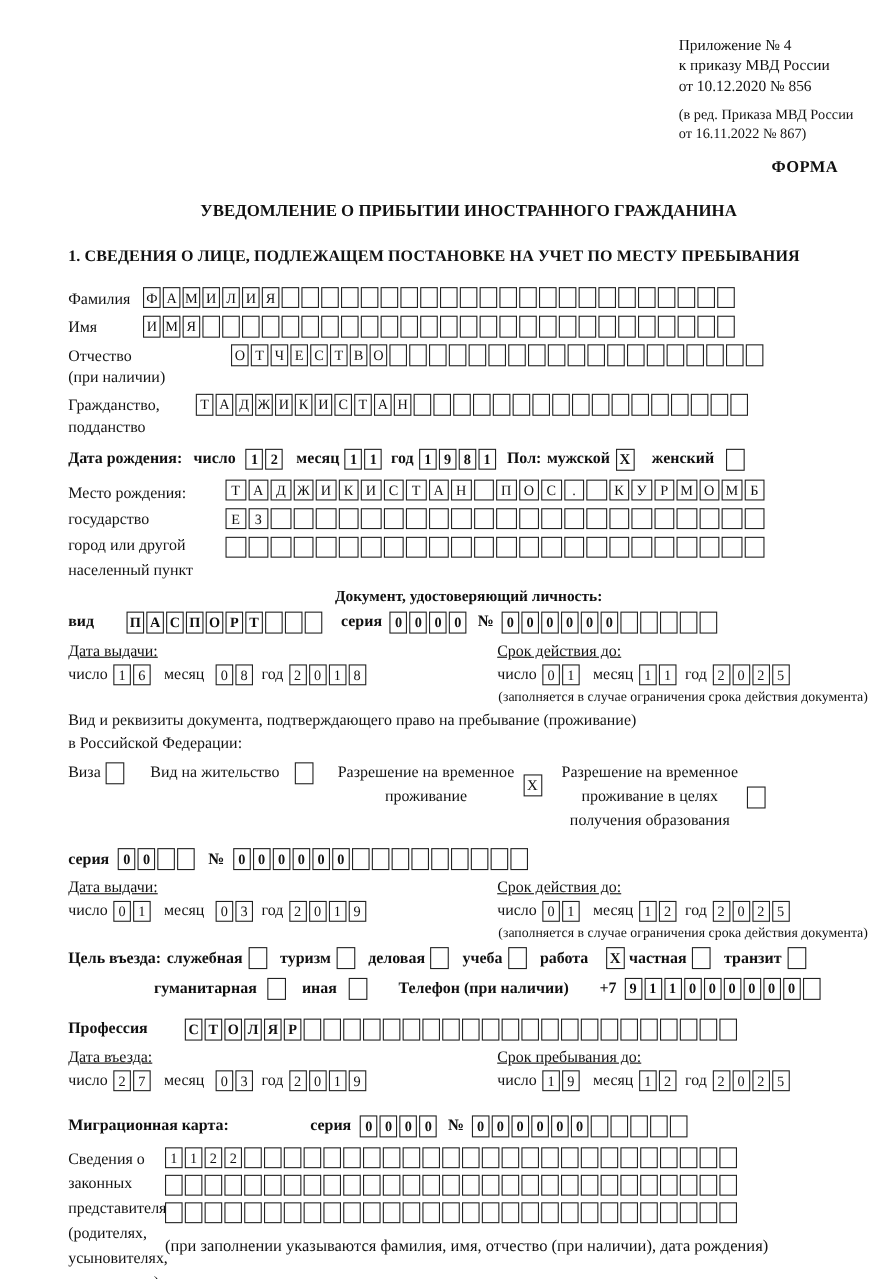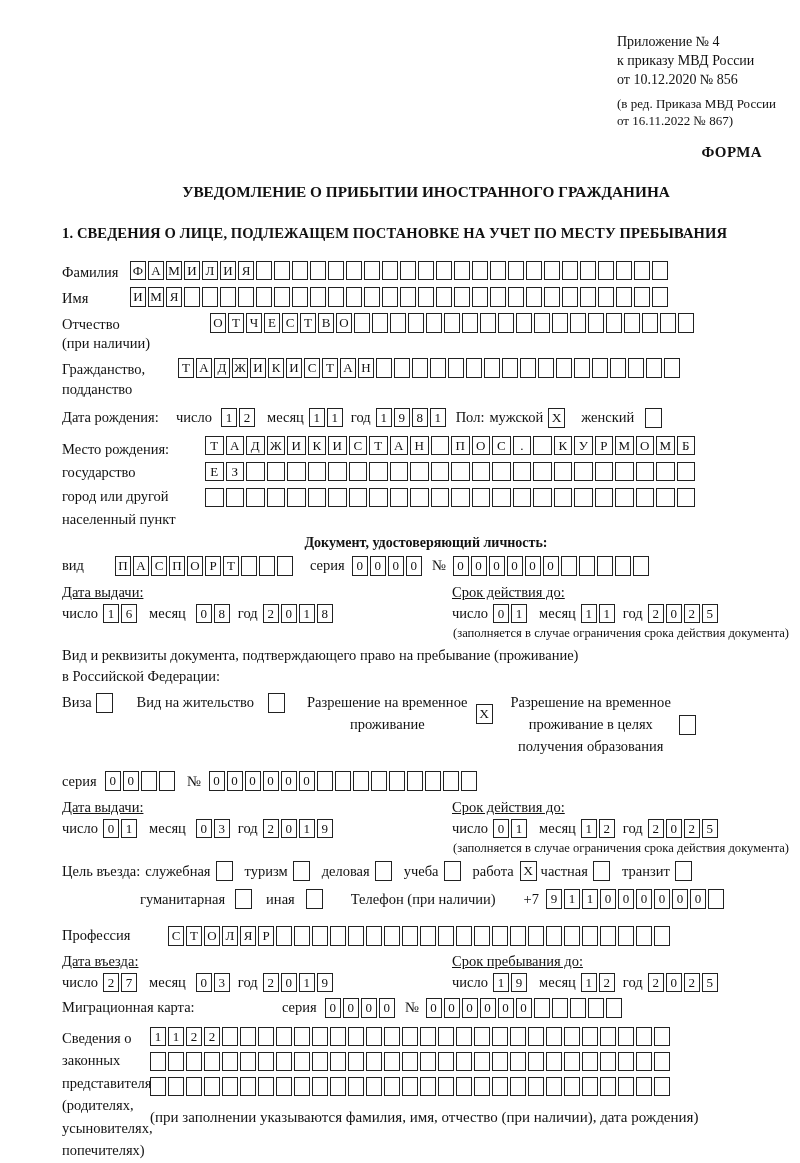--- a/index.html
+++ b/index.html
@@ -14,21 +14,21 @@
   .appendix { margin-left:555px; }
   .appendix .l { font-size:14px; line-height:1.35; }
   .appendix .s { font-size:13px; line-height:1.32; }
   .appendix .gap { height:5px; }
   .forma { text-align:right; padding-right:28px; font-weight:bold; font-size:15px; margin-top:14px; letter-spacing:.4px; }
   .title { text-align:center; font-weight:bold; font-size:15.3px; margin-top:18px; line-height:1.5; }
   .title .blank { display:inline-block; width:55px; border-bottom:2px solid #333; height:13px; margin-left:10px; }
   .sect { font-weight:bold; font-size:14.6px; margin-top:20px; margin-bottom:18px; letter-spacing:.1px; }
 
   .row { display:flex; align-items:flex-start; margin-bottom:5px; white-space:nowrap; }
-  .row.ac { align-items:center; }
+  .row.ac { align-items:center;font-weight:bold; }
   .lbl { flex:none; padding-top:2px; }
   .cells { display:flex; flex-wrap:nowrap; }
   .cell { flex:none; width:16px; height:19.5px; border:1.5px solid #222; margin-right:2px;
           text-align:center; font-size:13px; line-height:17.5px; background:#fff; }
   .wide .cell { width:18.5px; }
   .cbox { display:inline-block; flex:none; width:17px; height:20px; border:1.5px solid #222;
           text-align:center; line-height:18px; font-size:13.5px; background:#fff; }
   .t { margin-right:5px; }
   .t2 { margin-left:10px; }
 
@@ -530,21 +530,21 @@
   <div class="row ac" style="margin-bottom:8px">
     <span>Цель въезда:</span>
     <span class="pl" style="margin-left:5px">служебная</span>
     <span class="cbox"></span>
     <span class="pl">туризм</span>
     <span class="cbox"></span>
     <span class="pl">деловая</span>
     <span class="cbox"></span>
     <span class="pl">учеба</span>
     <span class="cbox"></span>
-    <span class="pl" style="margin-right:6px">работа</span>
+    <span class="pl" style="margin-right:16px">работа</span>
     <span class="cbox">X</span>
     <span class="pl" style="margin-left:4px">частная</span>
     <span class="cbox"></span>
     <span class="pl">транзит</span>
     <span class="cbox"></span>
   </div>
 
   <div class="row ac" style="padding-left:78px;margin-bottom:17px">
     <span>гуманитарная</span>
     <span class="cbox" style="margin-left:10px"></span>
@@ -593,21 +593,21 @@
         <span class="cell"></span>
         <span class="cell"></span>
         <span class="cell"></span>
         <span class="cell"></span>
         <span class="cell"></span>
         <span class="cell"></span>
         <span class="cell"></span>
       </span>
   </div>
 
-  <div class="dsec" style="margin-bottom:6px">
+  <div class="dsec" style="margin-bottom:22px">
     <div class="dcol-l">
       <div class="dhead">Дата въезда:</div>
       <div class="dg">
         <span class="t">число</span>
         <span class="cells">
             <span class="cell">2</span>
             <span class="cell">7</span>
           </span>
         <span class="t t2" style="margin-right:10px">месяц</span>
         <span class="cells">

